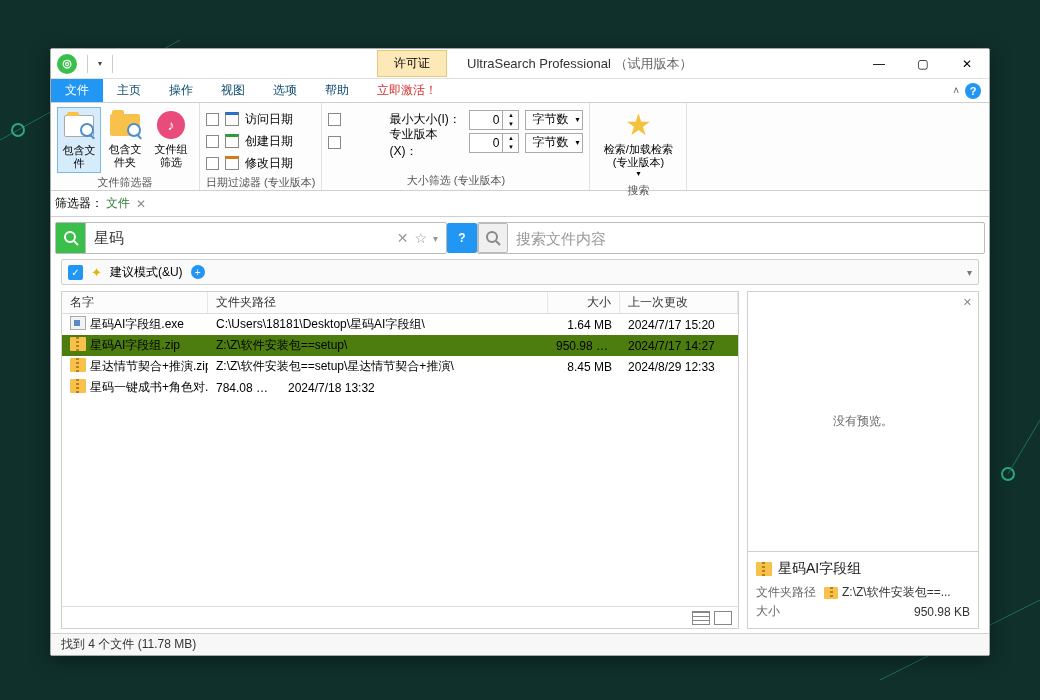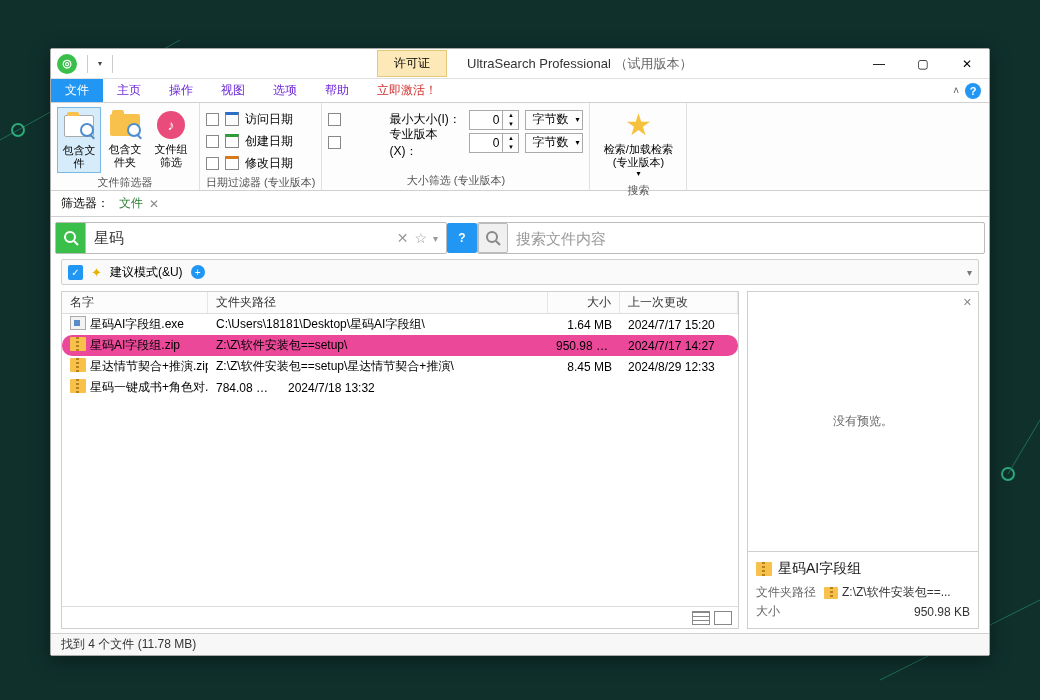--- a/index.html
+++ b/index.html
@@ -65,21 +65,21 @@
 .menubar {
   height: 24px;
   background: #fff;
   display: flex;
   align-items: stretch;
   border-bottom: 1px solid #d0d0d0;
 }
 .menu-tab {
   padding: 0 14px;
   display: flex; align-items: center;
-  font-size: 12px; color: #6d28d9;
+  font-size: 12px; color: #0c4a6e;
 }
 .menu-tab.active {
   background: #2196f3;
   color: #fff;
 }
 .menu-tab.highlight { color: #d32f2f; }
 .menubar-right { margin-left: auto; display: flex; align-items: center; padding-right: 8px; gap: 6px; }
 .help-icon {
   width: 16px; height: 16px; border-radius: 50%;
   background: #2196f3; color: #fff;
@@ -125,24 +125,24 @@
 .spin { width:50px; height:20px; border:1px solid #aaa; display:flex; }
 .spin input { border:none; width:32px; text-align:right; padding-right:3px; font-size:12px; }
 .spin .spins { width:16px; display:flex; flex-direction:column; }
 .spin .spins div { flex:1; border-left:1px solid #aaa; font-size:6px; text-align:center; line-height:9px; }
 .unit-dd { height:20px; border:1px solid #aaa; padding:0 14px 0 6px; font-size:12px; position:relative; display:flex; align-items:center; }
 .unit-dd::after { content:"▾"; position:absolute; right:3px; font-size:8px; }
 .star-big { color:#f6c23e; font-size:30px; line-height:30px; }
 .filterbar {
   height: 26px;
   display: flex; align-items: center;
-  padding: 0 10px;
+  padding: 0 4px;
   border-bottom: 1px solid #d0d0d0;
   font-size: 12px;
-  gap: 10px;
+  gap: 3px;
 }
 .filter-chip { color:#2e7d32; display:flex; align-items:center; gap:6px; }
 .filter-chip .x { color:#888; }
 .searchrow {
   height: 42px;
   display:flex; align-items:center; 
   padding: 0 4px;
 }
 .searchbox, .contentbox {
   height:32px; border:1px solid #bbb; border-radius:2px;
@@ -177,21 +177,21 @@
 }
 .thead { display:flex; height:22px; border-bottom:1px solid #ddd; background:#fcfcfc; }
 .th { padding:0 8px; display:flex; align-items:center; border-right:1px solid #e6e6e6; font-size:12px; color:#333; }
 .th.size { justify-content:flex-end; }
 .col-name { width:146px; }
 .col-path { flex:1; }
 .col-size { width:72px; }
 .col-date { width:118px; }
 .tbody { flex:1; overflow:auto; }
 .tr { display:flex; height:21px; align-items:center; }
-.tr.selected { background:#ec4899;border-radius:10px; }
+.tr.selected { background:#4d7c0f; }
 .td { padding:0 8px; white-space:nowrap; overflow:hidden; text-overflow:ellipsis; font-size:12px; }
 .td.size { text-align:right; }
 .td.name { display:flex; gap:4px; }
 .fico { width:16px; height:14px; display:inline-block; flex-shrink:0; }
 .fico.exe { background:#f3f3f3; border:1px solid #aaa; position:relative; }
 .fico.exe::after { content:""; position:absolute; top:3px; left:3px; width:6px; height:6px; background:#5a8bc9; }
 .fico.zip { background:#f8c14b; border-radius:1px; position:relative; }
 .fico.zip::before { content:""; position:absolute; left:6px; top:0; width:3px; height:100%; background:repeating-linear-gradient(#b8821a 0 2px,#f8c14b 2px 4px); }
 .viewbar { height:22px; border-top:1px solid #ddd; display:flex; justify-content:flex-end; align-items:center; gap:4px; padding:0 6px; }
 .view-icon { width:18px; height:14px; border:1px solid #888; }

